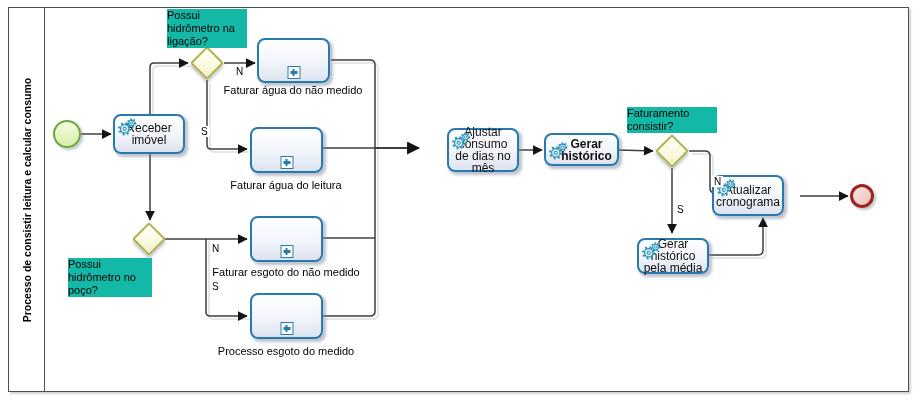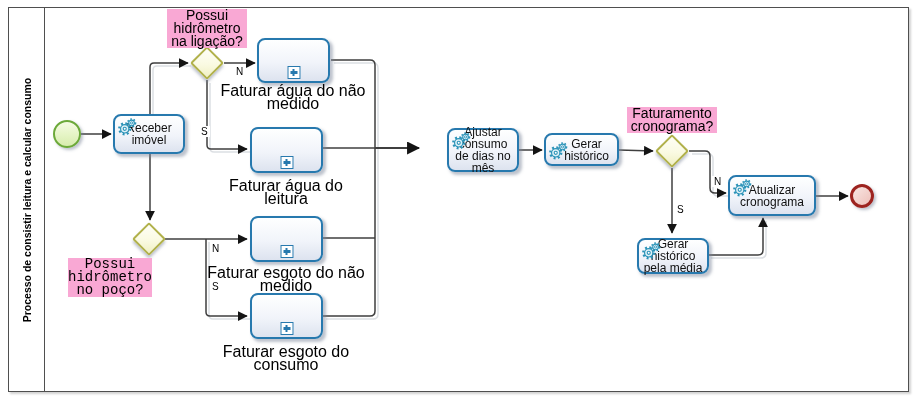--- a/index.html
+++ b/index.html
@@ -52,22 +52,22 @@
     box-shadow:2px 2px 3px rgba(125,135,155,.5);}
   .event.start{
     width:28px;height:28px;border:2px solid #6ca93a;
     background:linear-gradient(180deg,#f5fbe3 0%,#e6f5c7 50%,#d7ecae 100%);
   }
   .event.end{
     width:24px;height:24px;border:3.5px solid #9d2420;
     background:linear-gradient(135deg,#f9e6e3 0%,#f2cfca 60%,#eec0ba 100%);
   }
   
-  .caption{position:absolute;z-index:5;font-size:16px;line-height:13px;color:#000;text-align:center;}
-  .gw-label{position:absolute;z-index:5;font-size:14px;line-height:13px;color:#000;text-align:center;background:#f9a8d4;}
+  .caption{position:absolute;z-index:5;font-size:11px;line-height:13px;color:#000;text-align:center;}
+  .gw-label{position:absolute;z-index:5;font-size:11px;line-height:13px;color:#000;background:#14b8a6;}
   .flow-label{position:absolute;z-index:5;font-size:10px;color:#000;background:#fff;padding:0 2px;}
 </style>
 </head>
 <body>
 
 <div id="canvas">
 
   <div class="pool">
     <div class="lane-band">
       <div class="lane-title">Processo de consistir leitura e calcular consumo</div>
@@ -133,35 +133,35 @@
       </svg>
   </div>
 
   <div class="task" style="left:427px;top:128px;width:72px;height:44px;margin-left:20px;">
     <span class="lbl">Ajustar consumo de dias no mês</span>
     <svg class="gear" viewBox="0 0 22 22">
         <use href="#gear-sym"></use>
       </svg>
   </div>
 
-  <div class="task" style="left:544px;top:133px;width:75px;height:33px;">
+  <div class="task" style="left:544px;top:133px;width:75px;height:33px;font-weight:bold;">
     <span class="lbl" style="padding-left:12px;">Gerar histórico</span>
     <svg class="gear" style="top:6px;" viewBox="0 0 22 22">
         <use href="#gear-sym"></use>
       </svg>
   </div>
 
   <div class="task" style="left:637px;top:238px;width:72px;height:36px;">
     <span class="lbl">Gerar histórico pela média</span>
     <svg class="gear" viewBox="0 0 22 22">
         <use href="#gear-sym"></use>
       </svg>
   </div>
 
-  <div class="task" style="left:728px;top:175px;width:88px;height:41px;">
+  <div class="task" style="left:712px;top:175px;width:72px;height:41px;">
     <span class="lbl">Atualizar cronograma</span>
     <svg class="gear" viewBox="0 0 22 22">
         <use href="#gear-sym"></use>
       </svg>
   </div>
 
   <div class="subprocess" style="left:257px;top:38px;width:73px;height:45px;">
     <div class="plus"></div>
   </div>
   <div class="caption" style="left:213px;top:84px;width:160px;">Faturar água do não medido</div>
@@ -172,30 +172,30 @@
   <div class="caption" style="left:206px;top:179px;width:160px;">Faturar água do leitura</div>
 
   <div class="subprocess" style="left:250px;top:216px;width:73px;height:46px;">
     <div class="plus"></div>
   </div>
   <div class="caption" style="left:206px;top:266px;width:160px;">Faturar esgoto do não medido</div>
 
   <div class="subprocess" style="left:250px;top:293px;width:73px;height:46px;">
     <div class="plus"></div>
   </div>
-  <div class="caption" style="left:206px;top:345px;width:160px;">Faturar esgoto do consumo</div>
+  <div class="caption" style="left:206px;top:345px;width:160px;">Processo esgoto do medido</div>
 
   <div class="gateway" style="left:195px;top:51px;"></div>
   <div class="gw-label" style="left:167px;top:9px;width:80px;">Possui hidrômetro na ligação?</div>
 
   <div class="gateway" style="left:137px;top:227px;"></div>
-  <div class="gw-label" style="left:68px;top:258px;width:84px;font-family:Liberation Mono, monospace;">Possui hidrômetro no poço?</div>
+  <div class="gw-label" style="left:68px;top:258px;width:84px;">Possui hidrômetro no poço?</div>
 
   <div class="gateway" style="left:660px;top:139px;"></div>
-  <div class="gw-label" style="left:627px;top:107px;width:90px;">Faturamento cronograma?</div>
+  <div class="gw-label" style="left:627px;top:107px;width:90px;">Faturamento consistir?</div>
 
   <div class="flow-label" style="left:234px;top:66px;">N</div>
   <div class="flow-label" style="left:199px;top:126px;">S</div>
   <div class="flow-label" style="left:210px;top:243px;">N</div>
   <div class="flow-label" style="left:210px;top:281px;">S</div>
   <div class="flow-label" style="left:712px;top:176px;">N</div>
   <div class="flow-label" style="left:675px;top:204px;">S</div>
 
 </div>
 

